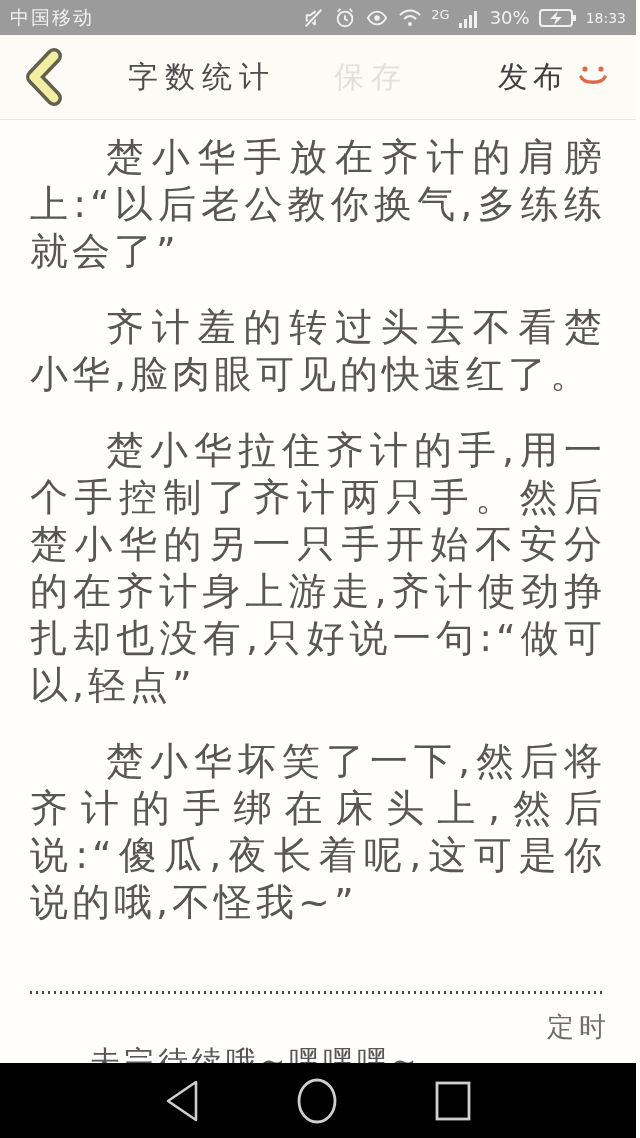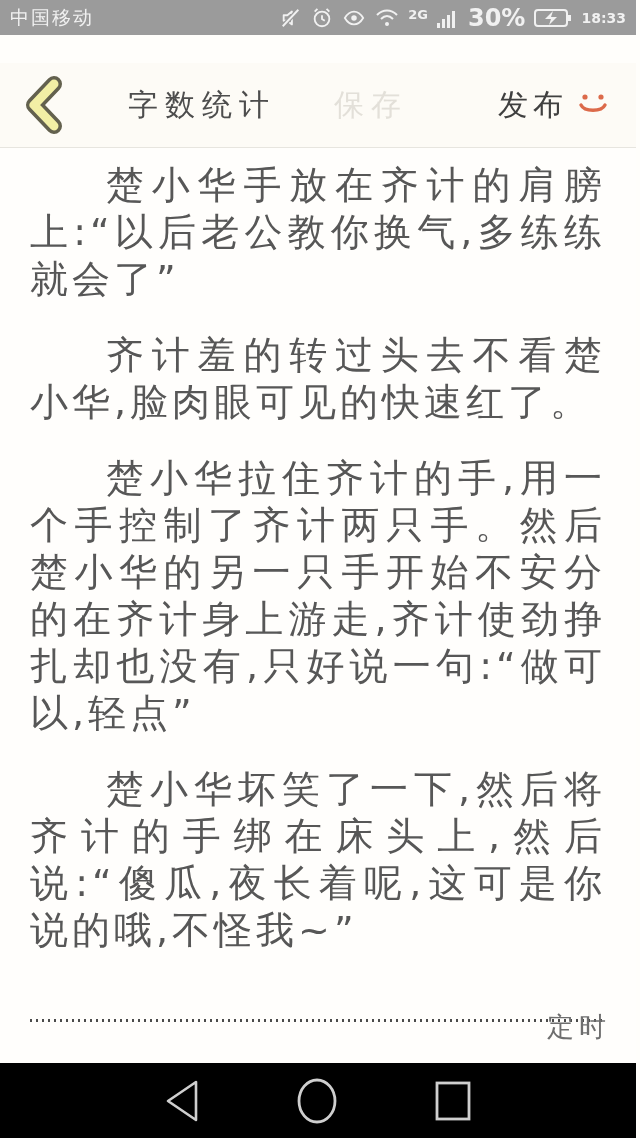--- a/index.html
+++ b/index.html
@@ -13,34 +13,33 @@
   }
 
   
   .status-bar {
     height: 35px; flex: 0 0 35px;
     background: #9b9b9b; color: #f1f1f1;
     display: flex; align-items: center;
     padding: 0 10px; font-size: 19px;
   }
   .status-left { letter-spacing: 2px; }
-  .status-right { margin-left: auto; display: flex; align-items: center; gap: 9px; font-weight: bold; }
+  .status-right { margin-left: auto; display: flex; align-items: center; gap: 9px; }
   .status-right svg { display: block; }
   .net-type { font-size: 13px; line-height: 1; position: relative; top: -3px; }
-  .batt-pct { font-size: 24px; }
+  .batt-pct { font-size: 18px; }
   .status-time { font-size: 14px; }
 
   
   .toolbar {
     height: 85px; flex: 0 0 85px;
     background: #fdfbf6;
     border-bottom: 1px solid #e7e5df;
     display: flex; align-items: center;
     padding: 0 22px 0 18px;
-    margin-top: 28px;
   }
   .back-btn { width: 58px; height: 60px; display: flex; align-items: center; }
   .tb-item { font-size: 30px; letter-spacing: 7px; white-space: nowrap; }
   .tb-title { color: #4d4d4d; margin-left: 52px; }
   .tb-save { color: #e3e0d9; margin-left: 58px; }
   .tb-new { color: #4d4d4d; margin-left: 56px; }
   .publish-group { margin-left: auto; display: flex; align-items: center; gap: 4px; }
   .tb-publish { color: #404040; letter-spacing: 5px; }
 
   

